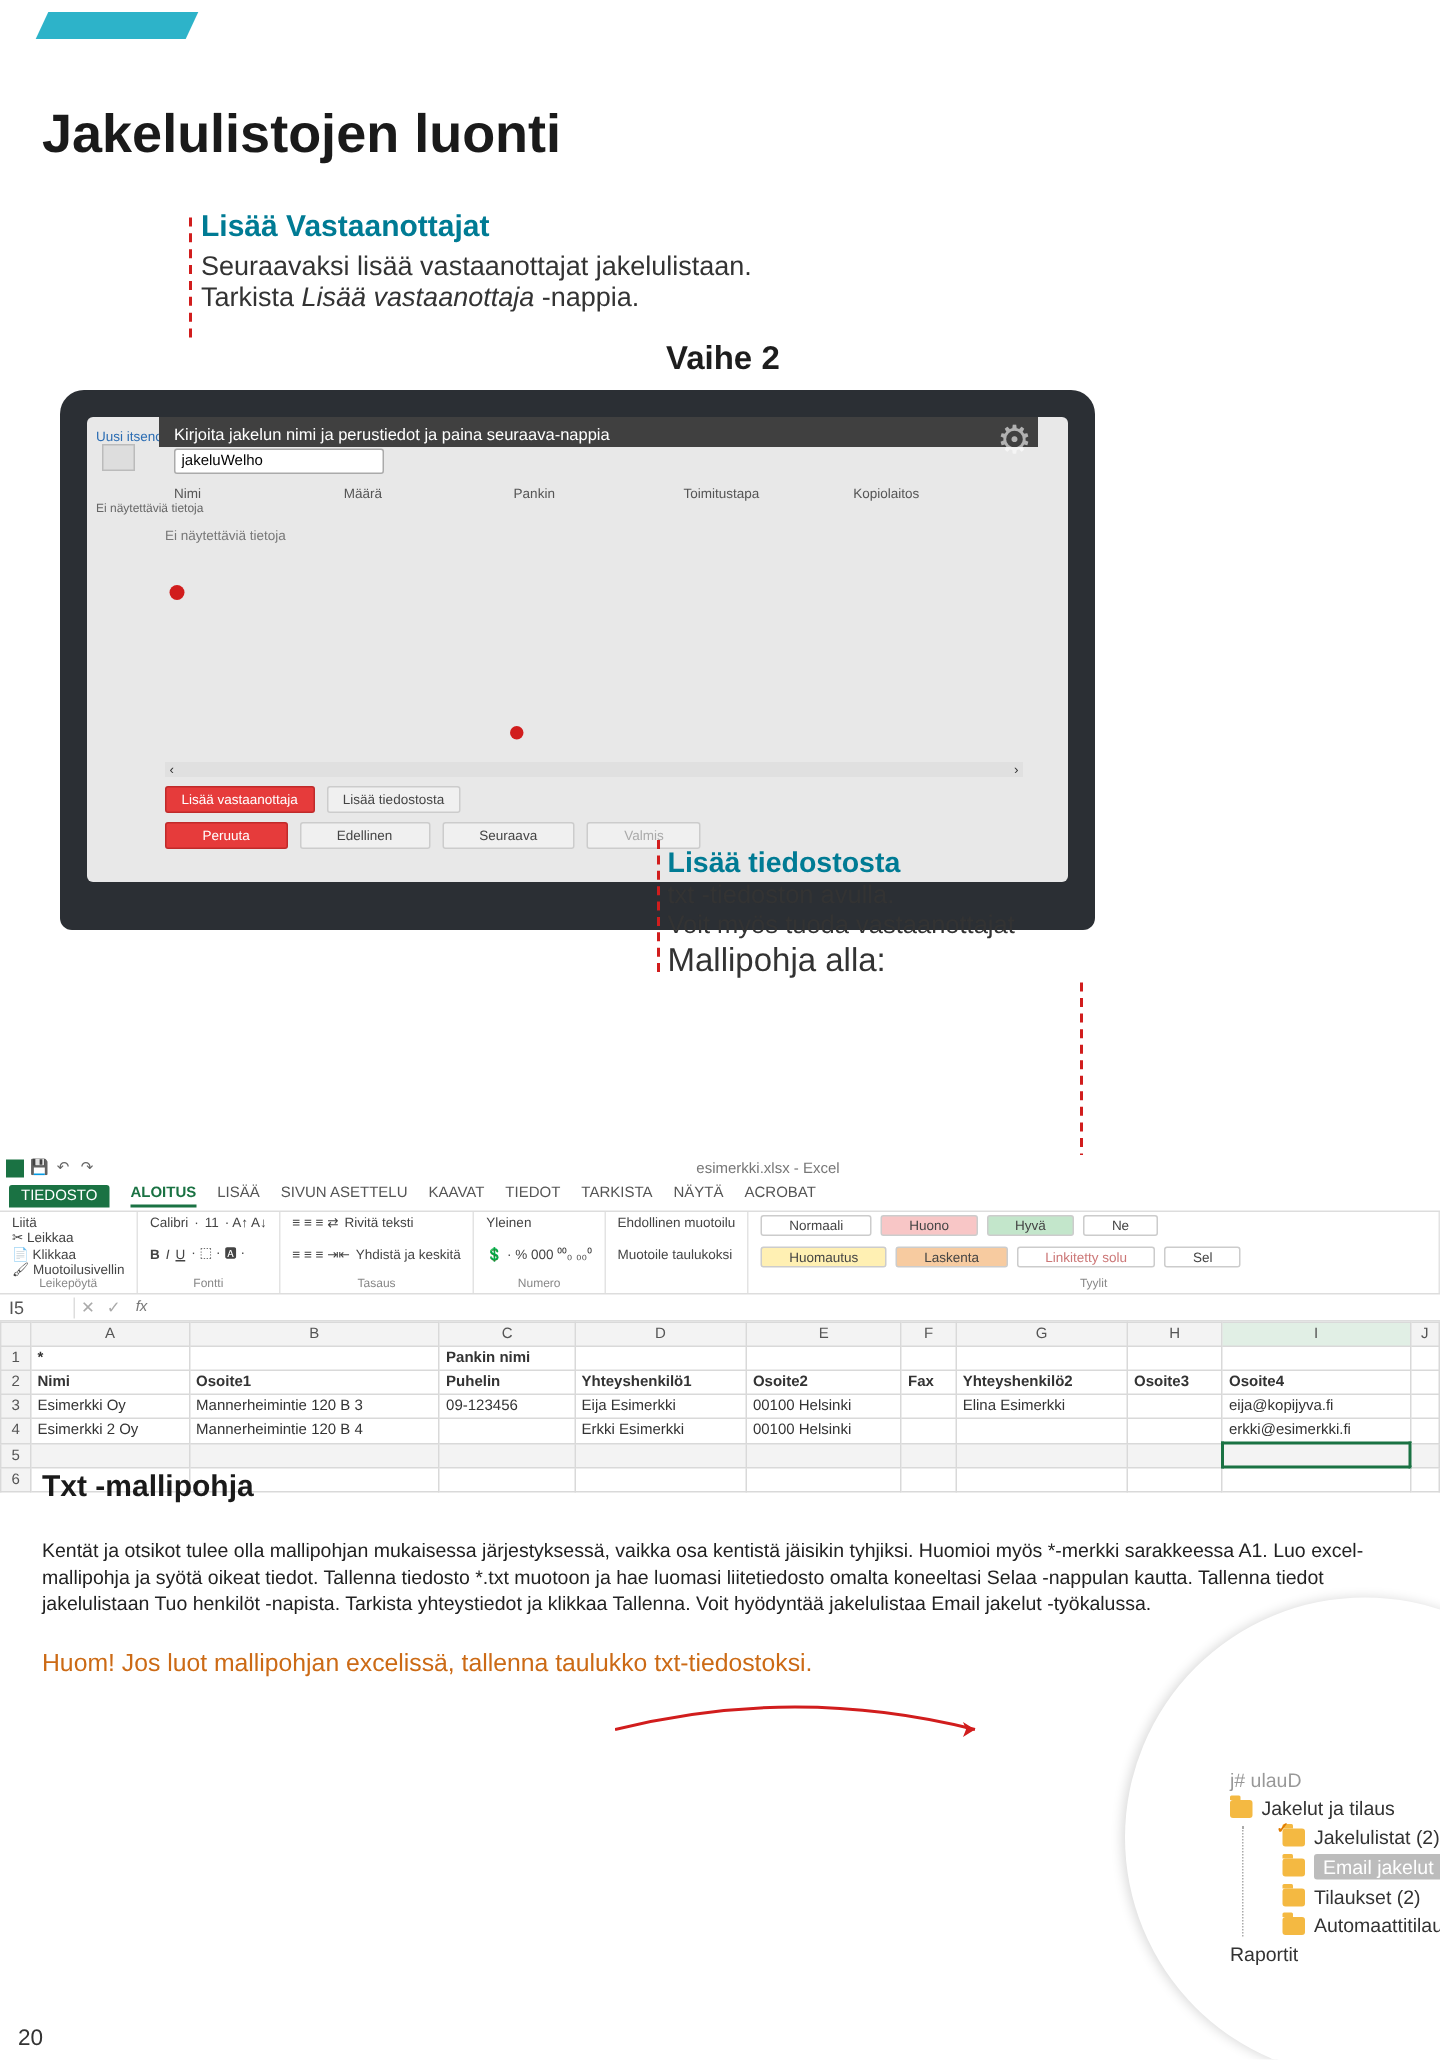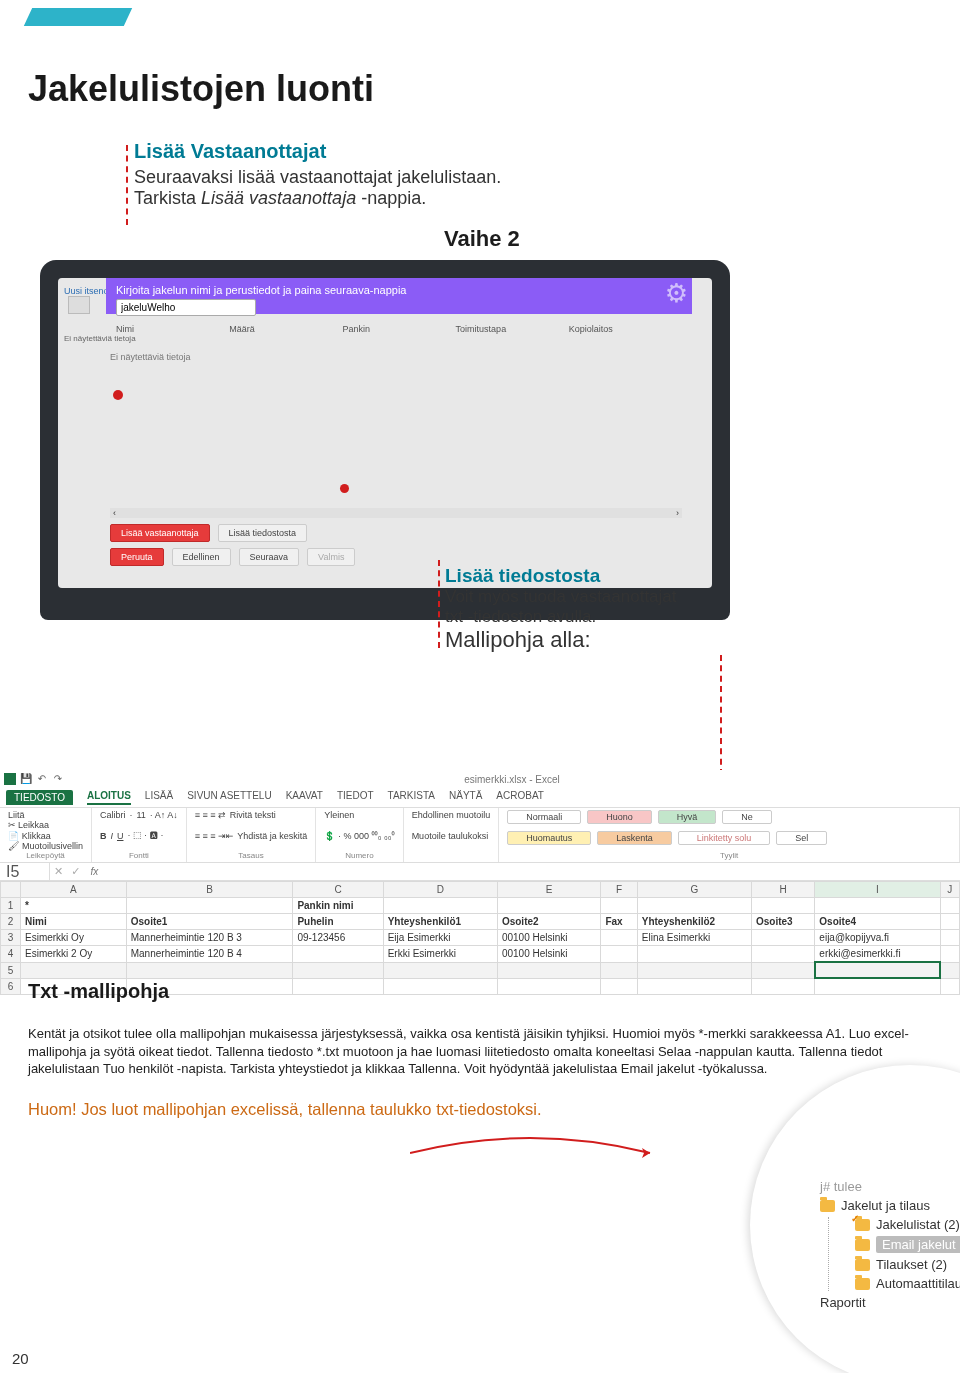--- a/index.html
+++ b/index.html
@@ -9,36 +9,36 @@
   .bullets { position: absolute; top: 140px; left: 134px; }
   .bullets .b1 { font-size: 20px; color: #007b94; font-weight: 700; margin-bottom: 4px; }
   .bullets .b2 { font-size: 18px; color: #333; }
   .bullets .b3 { font-size: 18px; color: #333; }
   .bullets .b3 i { font-style: italic; }
   .red-dash-v1 { position: absolute; left: 126px; top: 145px; width: 0; height: 80px; border-left: 2px dashed #d11d1d; }
   .red-dot-1 { position: absolute; left: 113px; top: 390px; width: 10px; height: 10px; background: #d11d1d; border-radius: 50%; }
   .vaihe { position: absolute; top: 226px; left: 444px; font-size: 22px; font-weight:700; color:#1d1d1d; }
   .monitor { position: absolute; top: 260px; left: 40px; width: 690px; height: 360px; background:#2b2f34; border-radius: 16px 16px 8px 8px; padding: 18px 18px 6px 18px; }
   .screen { width: 100%; height: 310px; background:#e8e8e8; border-radius: 4px; position: relative; overflow:hidden; }
-  .bluebar { position:absolute; top:0; left:48px; right:20px; height:36px; background:#8b5cf6; color:#fff; font-size:11px; padding:6px 10px; }
+  .bluebar { position:absolute; top:0; left:48px; right:20px; height:20px; background:#404040; color:#fff; font-size:11px; padding:6px 10px; }
   .bluebar input { display:block; margin-top:3px; width:140px; font-size:10px; padding:2px 4px; border:1px solid #aaa; border-radius:2px; }
   .gear-deco { position:absolute; top:0; right:20px; width:60px; height:36px; color:#fff; opacity:.6; font-size:26px; text-align:right; padding-right:4px; }
   .sidebar-label { position:absolute; top:8px; left:6px; font-size:9px; color:#2b6db3;}
   .sidebar-icon { position:absolute; top:18px; left:10px; width:22px; height:18px; background:#ddd; border:1px solid #bbb;}
   .etb { position:absolute; top:56px; left:6px; font-size:8px; color:#666;}
   .cols { position:absolute; top:46px; left:58px; right:30px; display:flex; font-size:9px; color:#555; }
   .cols div { flex:1; }
   .nodata { position:absolute; top:74px; left:52px; font-size:9px; color:#777;}
   .scrollbar { position:absolute; bottom:70px; left:52px; right:30px; height:10px; background:#e0e0e0; display:flex; align-items:center; justify-content:space-between;}
   .scrollbar span { font-size:9px; color:#333; padding:0 3px;}
   .btnrow { position:absolute; bottom:46px; left:52px; display:flex; gap:8px;}
   .btnrow .pill { font-size:9px; padding:3px 10px; border-radius:2px; background:#f0f0f0; border:1px solid #ccc; color:#444;}
   .btnrow .pill.primary { background:#e63b3b; color:#fff; border:1px solid #c02a2a;}
   .btnrow2 { position:absolute; bottom:22px; left:52px; display:flex; gap:8px;}
-  .btnrow2 .pill { font-size:9px; padding:3px 10px; border-radius:2px; background:#f0f0f0; border:1px solid #ccc; color:#444;}
+  .btnrow2 .pill { font-size:9px; padding:3px 24px; border-radius:2px; background:#f0f0f0; border:1px solid #ccc; color:#444;}
   .btnrow2 .pill.cancel { background:#e63b3b; color:#fff; border:1px solid #c02a2a;}
   .btnrow2 .pill.disabled { color:#aaa;}
   .red-dot-2 { position:absolute; bottom:49px; left:230px; width:9px; height:9px; background:#d11d1d; border-radius:50%;}
   .callout2 { position:absolute; top:565px; left:445px; width:430px;}
   .callout2-border { position:absolute; top:560px; left:438px; width:0; height:88px; border-left:2px dashed #d11d1d;}
   .callout2 .c1 { font-size:19px; color:#007b94; font-weight:700;}
   .callout2 .c2 { font-size:17px; color:#333;}
   .callout2 .c3 { font-size:22px; color:#333;}
   .red-dash-to-excel { position:absolute; left:720px; top:655px; width:0; height:120px; border-left:2px dashed #d11d1d;}
   .red-dot-3 { position:absolute; left:715px; top:775px; width:10px; height:10px; background:#d11d1d; border-radius:50%;}
@@ -57,21 +57,21 @@
   .rgrp { border-right:1px solid #e3e3e3; padding:2px 8px; display:flex; flex-direction:column; justify-content:space-between;}
   .rgrp .lbl { font-size:8px; color:#888; text-align:center;}
   .rgrp .row { display:flex; gap:4px; align-items:center;}
   .rgrp .row span { white-space:nowrap;}
   .cellbadge { padding:1px 18px; border:1px solid #ccc; border-radius:2px; font-size:9px;}
   .cellbadge.pink { background:#f8c6c6;}
   .cellbadge.green { background:#c3e6cb;}
   .cellbadge.yellow { background:#fff0b3;}
   .cellbadge.orange { background:#f7cba0;}
   .formulabar { display:flex; align-items:center; border-bottom:1px solid #ddd; height:18px;}
-  .formulabar .namebox { width:50px; border-right:1px solid #ddd; font-size:16px; padding-left:6px; color:#555;}
+  .formulabar .namebox { width:50px; border-right:1px solid #ddd; font-size:12px; padding-left:6px; color:#555;}
   .formulabar .fx { padding:0 6px; color:#777; font-style:italic; font-size:10px;}
   .sheet { width:100%; border-collapse:collapse; font-size:10px;}
   .sheet th, .sheet td { border:1px solid #d9d9d9; padding:2px 4px; white-space:nowrap; text-align:left;}
   .sheet th { background:#f3f3f3; text-align:center; font-weight:400; color:#555;}
   .sheet .rh { background:#f3f3f3; text-align:center; width:20px; color:#555;}
   .sheet .hdr { font-weight:700;}
   .sheet .rowsel { background:#f3f3f3;}
   .sheet .colsel { background:#e1efe5;}
 
   
@@ -147,22 +147,22 @@
       <span class="pill">Seuraava</span>
       <span class="pill disabled">Valmis</span>
     </div>
   </div>
 </div>
 <div class="red-dot-1"></div>
 
 <div class="callout2-border"></div>
 <div class="callout2">
   <div class="c1">Lisää tiedostosta</div>
+  <div class="c2">txt -tiedoston avulla.</div>
   <div class="c2">Voit myös tuoda vastaanottajat</div>
-  <div class="c2">txt -tiedoston avulla.</div>
   <div class="c3">Mallipohja alla:</div>
 </div>
 <div class="red-dash-to-excel"></div>
 <div class="red-dot-3"></div>
 
 <div class="excel">
   <div class="excel-titlebar">
     <div class="lefticons">
       <div class="sq"></div>
       <div class="ic">💾</div>
@@ -360,21 +360,21 @@
 <div class="red-arrow">
   <svg viewBox="0 0 250 40">
       <path d="M0,20 Q120,-10 240,20" stroke="#d11d1d" stroke-width="2" fill="none"></path>
       <path d="M240,20 l-8,-5 l2,5 l-2,5 z" fill="#d11d1d"></path>
     </svg>
 </div>
 
 <div class="circle-inset">
   <div class="tree">
     <div class="item" style="opacity:.5;">
-        <span>j#  tulee</span>
+        <span>j#  ulauD</span>
       </div>
     <div class="item">
         <span class="folder"></span>
         <span>Jakelut ja tilaus</span>
       </div>
     <div class="vline">
       <div class="item indent1 checked">
           <span class="folder"></span>
           <span>Jakelulistat (2)</span>
         </div>

